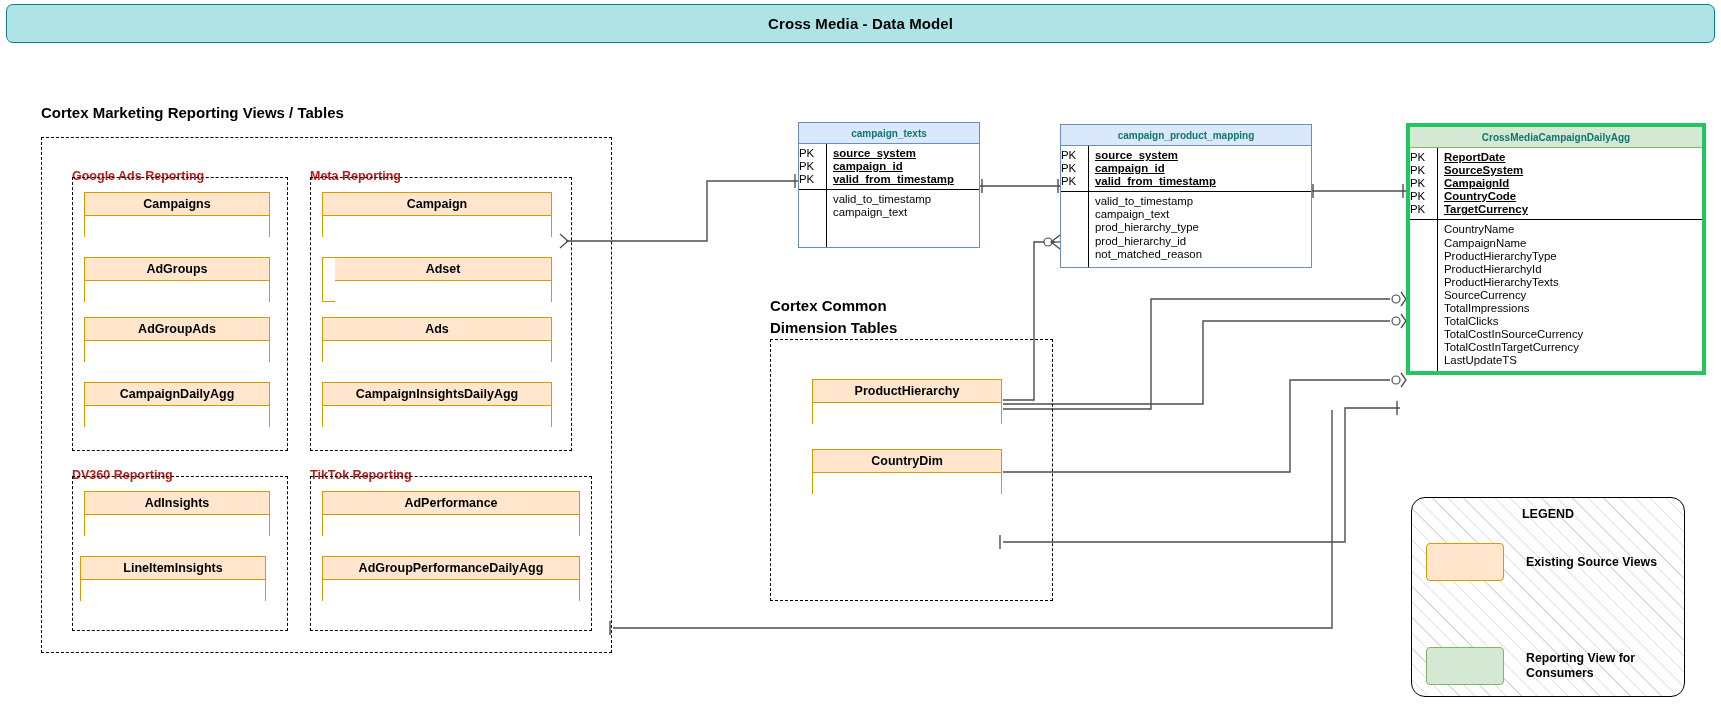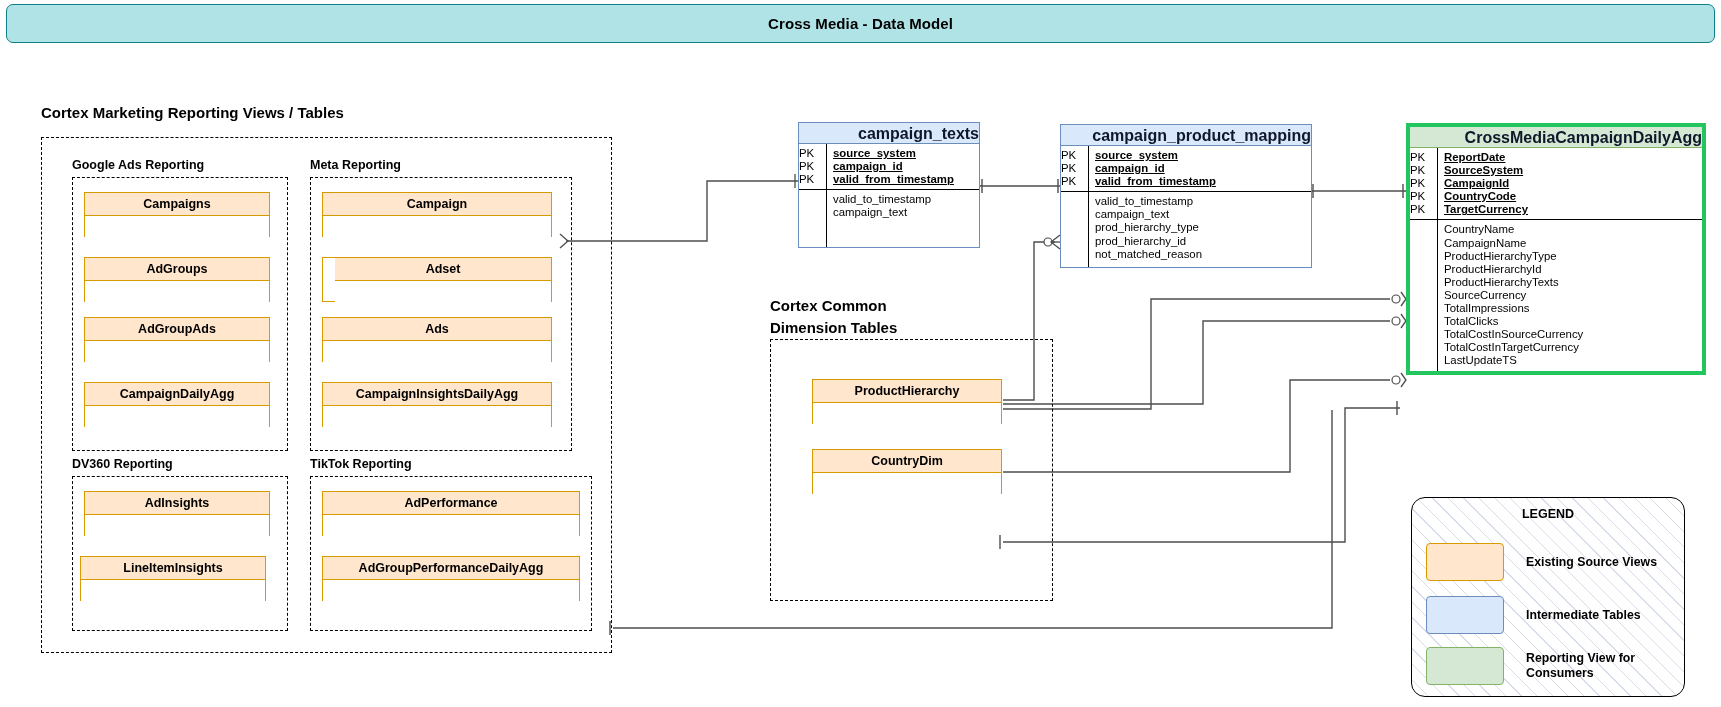--- a/index.html
+++ b/index.html
@@ -27,21 +27,21 @@
   }
   #title-banner .t {
     font-size: 15px; font-weight: bold; color: #000;
     letter-spacing: .1px;
   }
 
   
   .section-title {
     font-size: 15px; font-weight: bold; color: #000; white-space: pre-line;
   }
-  .group-title { font-size: 12.5px; font-weight: bold; color: #000000; }
+  .group-title { font-size: 12.5px; font-weight: bold; color: #b91c1c; margin-top: 11px; }
 
   
   .dashed-box {
     border: 1.6px dashed #000;
     background: transparent;
   }
   .dashed-box-inner {
     border: 1.6px dashed #000;
     background: transparent;
   }
@@ -60,24 +60,24 @@
     white-space: nowrap;
     overflow: hidden;
   }
   .srcbox .bd { height: 21px; background: #fff; }
 
   
   .ertable { background: #ffffff; }
   .ertable.blue { border: 1px solid #6c8ebf; }
   .ertable.green { border: 4px solid #22c55e; }
   .ertable > .title {
-    text-align: right;
-    font-size: 16px;
+    text-align: center;
+    font-size: 10px;
     font-weight: bold;
-    color: #0f172a;
+    color: #0f766e;
     line-height: 21px;
     height: 21px;
     white-space: nowrap;
   }
   .ertable.blue > .title { background: #dae8fc; border-bottom: 1px solid #6c8ebf; }
   .ertable.green > .title { background: #d5e8d4; border-bottom: 1px solid #82b366; }
 
   .ersection { display: flex; }
   .ersection + .ersection { border-top: 1px solid #000; }
   .ersection .keycol {
@@ -357,24 +357,20 @@
   </div>
 
   <div id="legend" class="abs">
     <div class="lg-title">LEGEND</div>
 
     <div class="lg-row" style="left:14px; top:45px;">
       <div class="lg-swatch orange"></div>
       <div class="lg-label">Existing Source Views</div>
     </div>
 
-    <div class="lg-row" style="left:14px; top:98px;">
-      <div class="lg-swatch blue"></div>
-      <div class="lg-label">Intermediate Tables</div>
-    </div>
 
     <div class="lg-row" style="left:14px; top:149px;">
       <div class="lg-swatch green"></div>
       <div class="lg-label">Reporting View for
 Consumers</div>
     </div>
   </div>
 
 </div>
 

